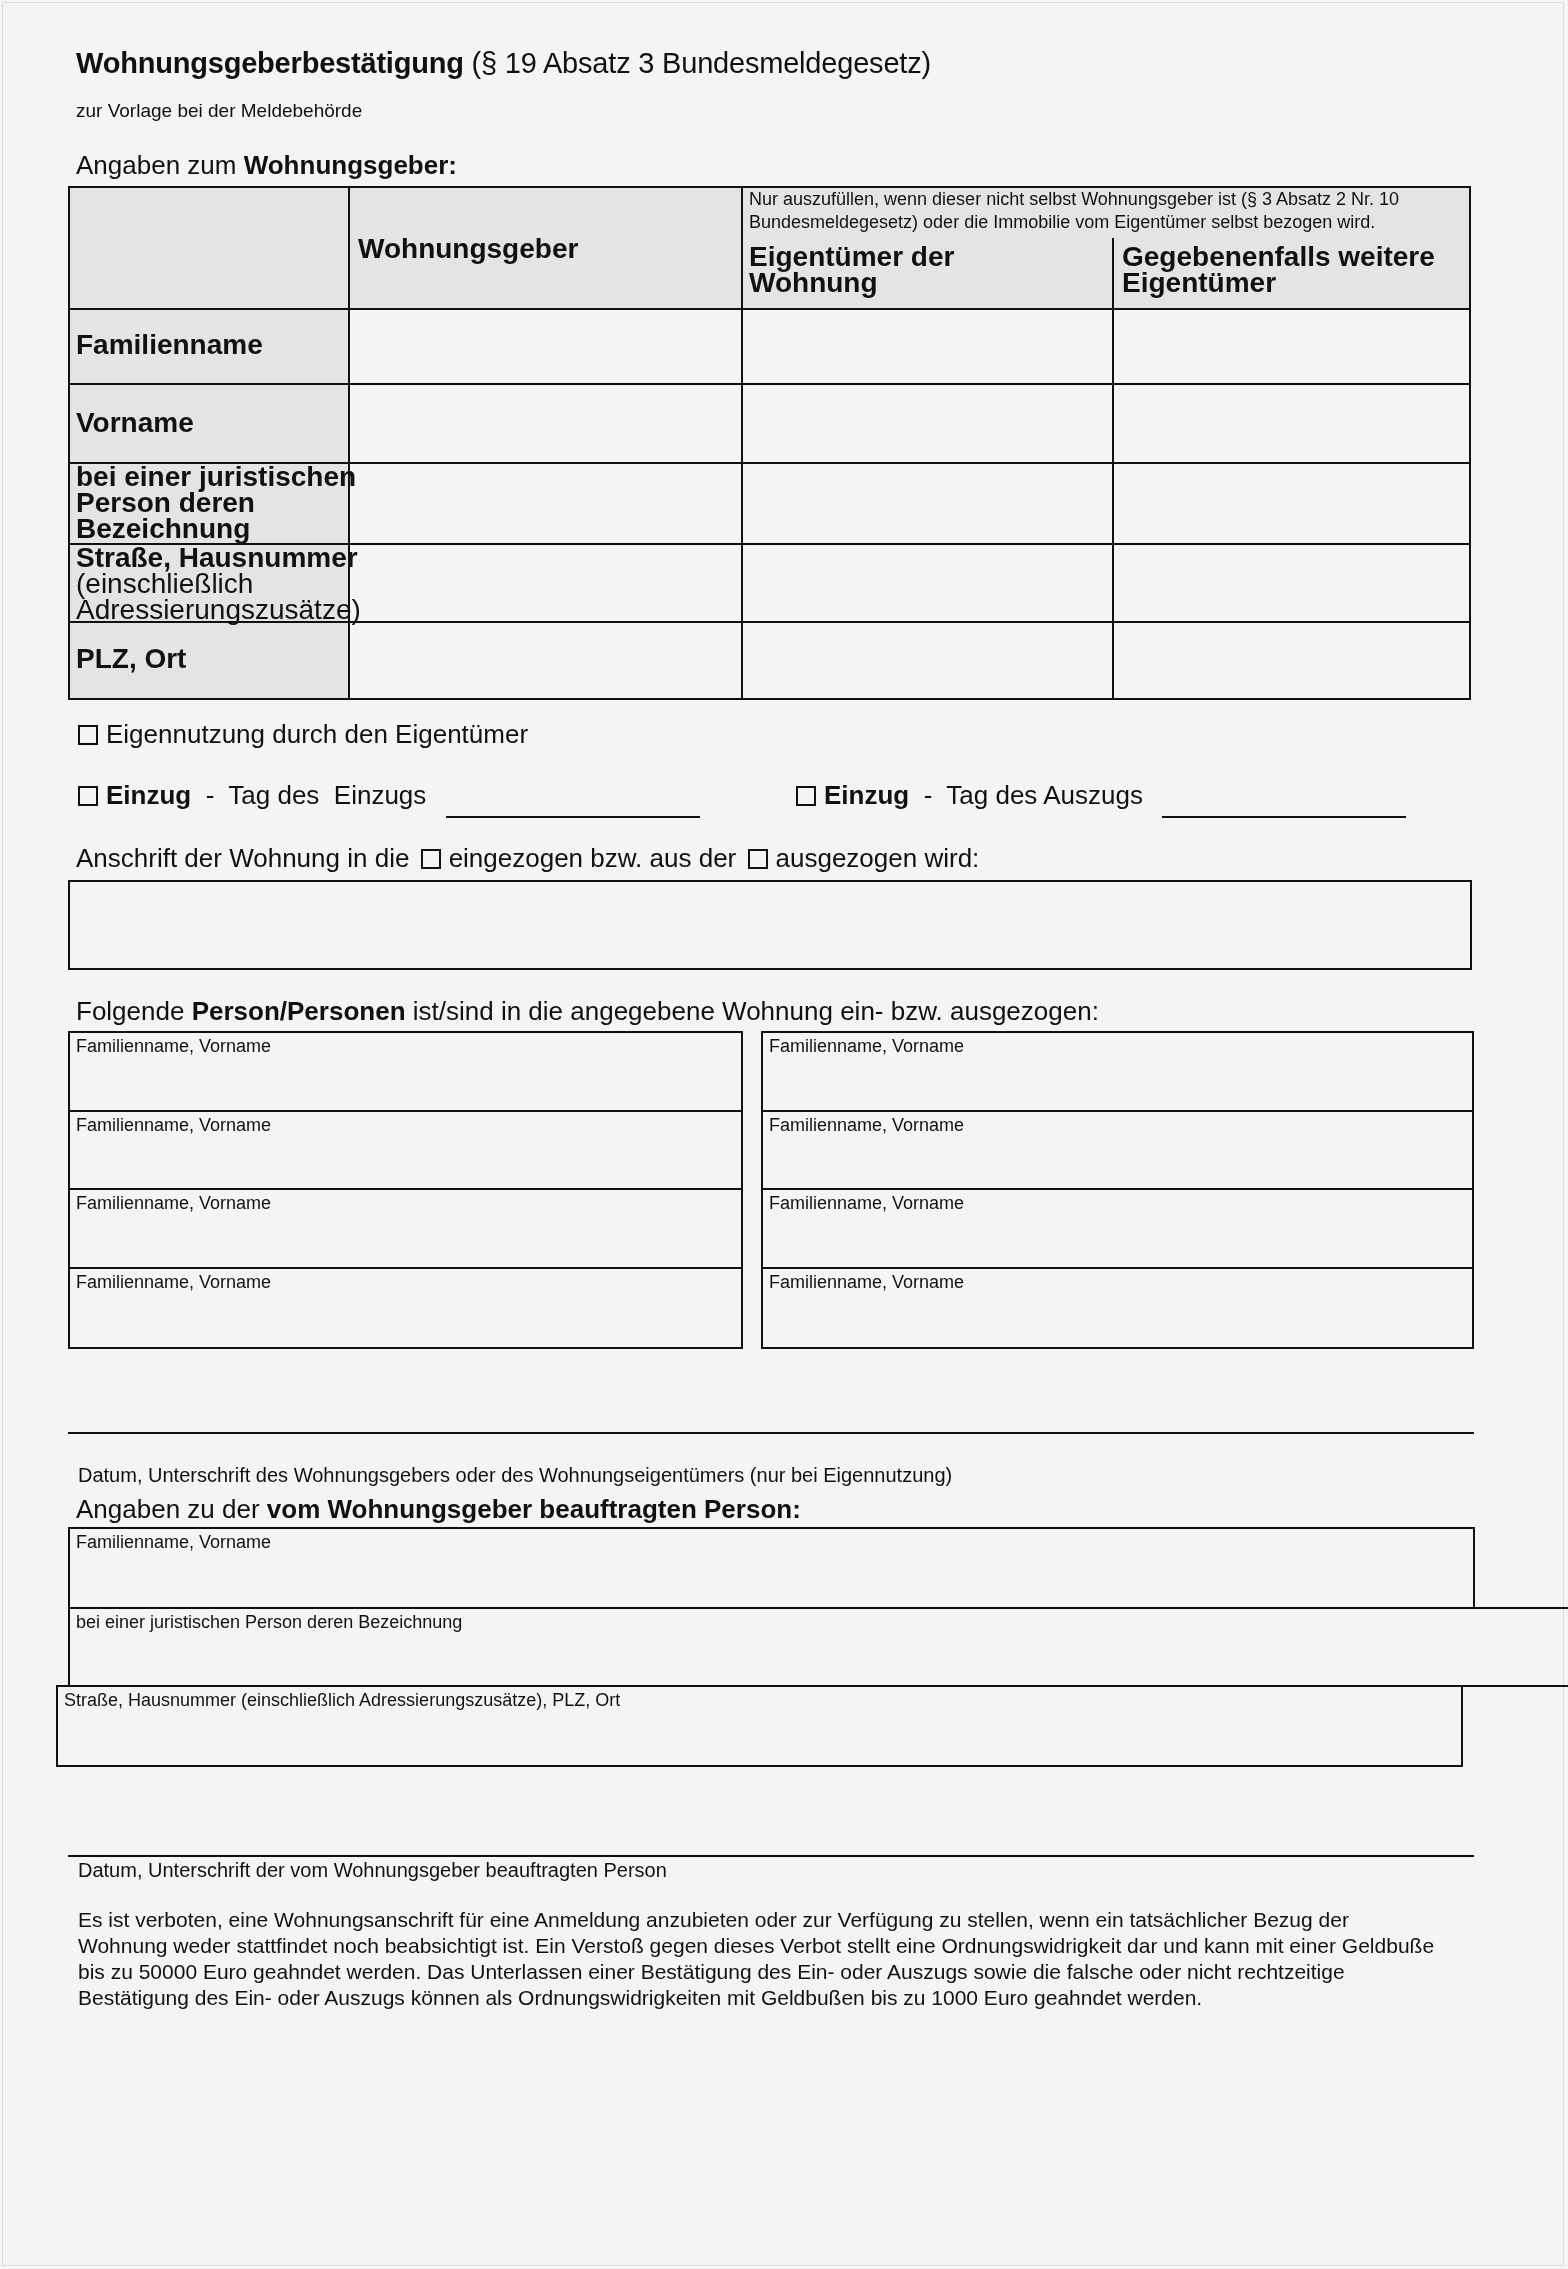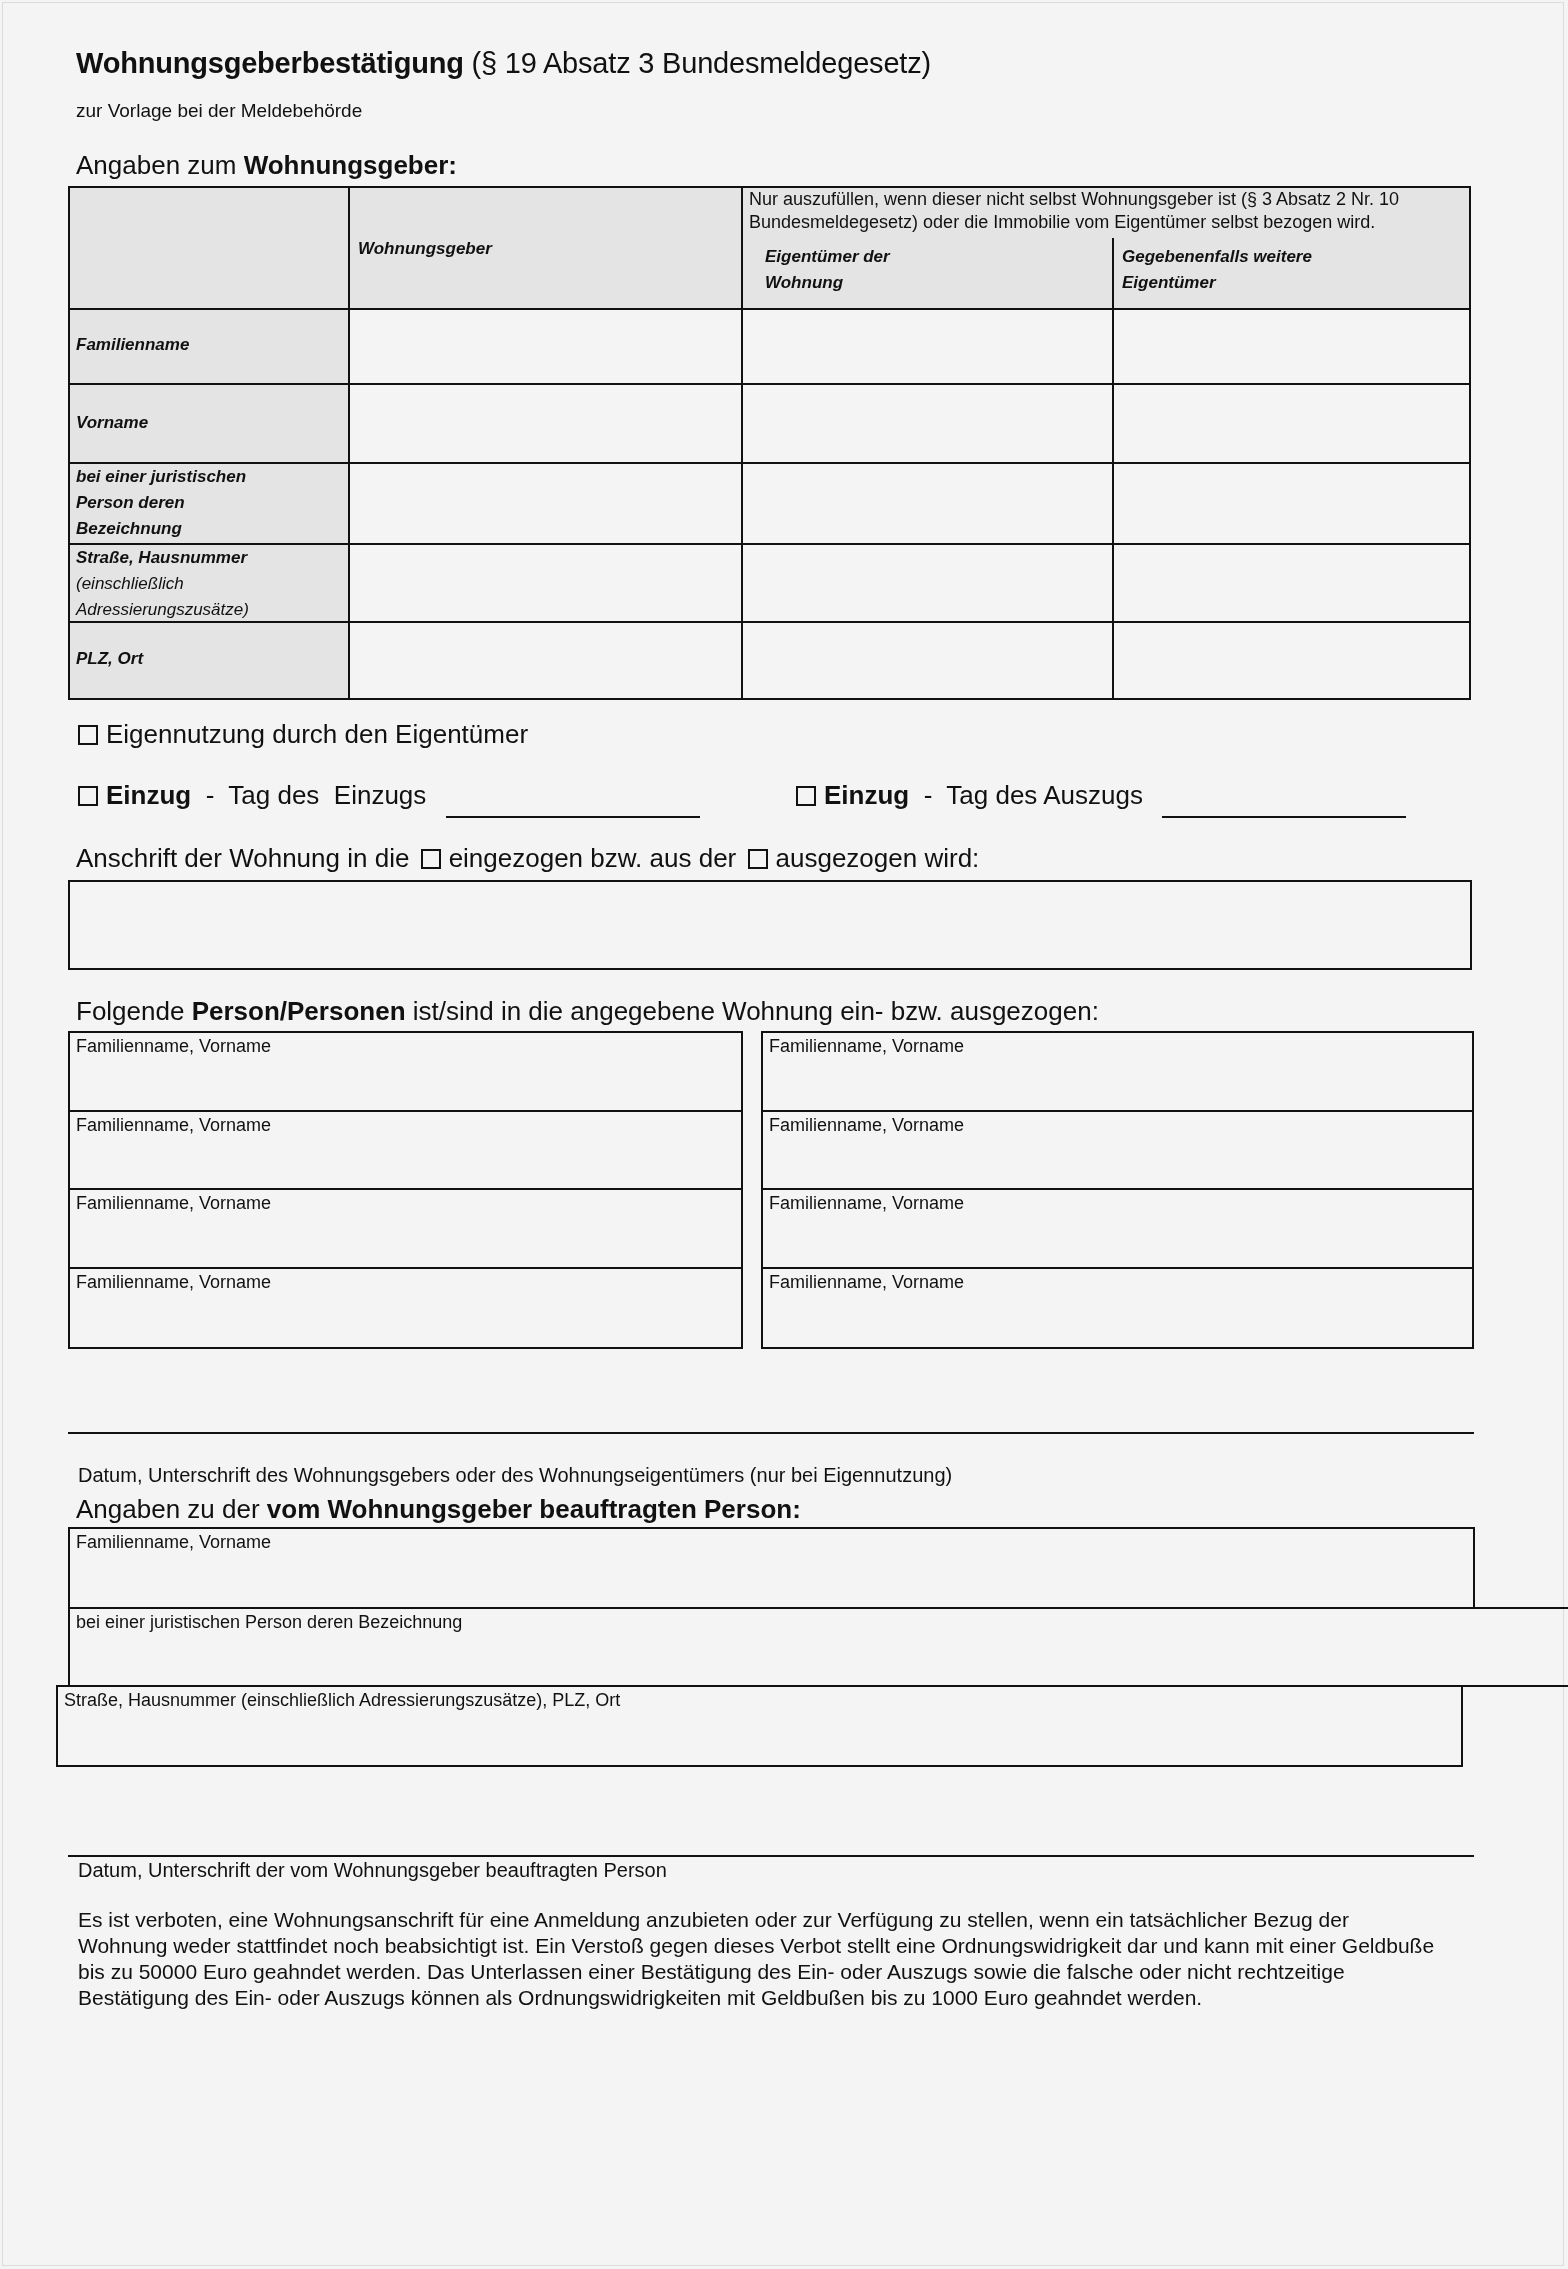--- a/index.html
+++ b/index.html
@@ -14,21 +14,21 @@
   .title b { font-weight: bold; }
   .subtitle { left: 76px; top: 100px; font-size: 19px; }
   .section-h { font-size: 26px; white-space: nowrap; }
   .section-h b { font-weight: bold; }
 
   
   .owner-table { position: absolute; left: 68px; top: 186px; width: 1403px; height: 514px; border: 2px solid #111; box-sizing: border-box; }
   .owner-table .vline { position: absolute; top: 0; bottom: 0; width: 2px; background: #111; }
   .owner-table .hline { position: absolute; height: 2px; background: #111; }
   .shade { position: absolute; background: #e4e4e4; }
-  .cell-text { position: absolute; font-size: 17px; line-height: 26px; font-weight: bold; font-style: italic; }
+  .cell-text { position: absolute; font-size: 28px; line-height: 26px; font-weight: bold; }
   .cell-text .normal { font-weight: normal; }
   .note { position: absolute; font-size: 18px; line-height: 23px; }
   .cell-input { position: absolute; background: transparent; border: none; outline: none; font-family: "Liberation Sans", sans-serif; font-size: 20px; padding: 4px 8px; box-sizing: border-box; }
 
   .checkbox { display: inline-block; width: 20px; height: 20px; border: 2px solid #111; box-sizing: border-box; vertical-align: -2px; margin-right: 8px; background: #f4f4f4; cursor: pointer; }
   .opt { font-size: 26px; white-space: nowrap; }
   .opt b { font-weight: bold; }
   .date-line { display: inline-block; border: none; border-bottom: 2px solid #111; background: transparent; height: 26px; vertical-align: -4px; outline: none; font-family: "Liberation Sans", sans-serif; font-size: 20px; }
 
   .box { position: absolute; border: 2px solid #111; box-sizing: border-box; }
@@ -59,21 +59,21 @@
   <div class="vline" style="left:1042px; top:50px;"></div>
 
   <div class="hline" style="left:0; right:0; top:120px;"></div>
   <div class="hline" style="left:0; right:0; top:195px;"></div>
   <div class="hline" style="left:0; right:0; top:274px;"></div>
   <div class="hline" style="left:0; right:0; top:355px;"></div>
   <div class="hline" style="left:0; right:0; top:433px;"></div>
 
   <div class="cell-text" style="left:288px; top:48px;">Wohnungsgeber</div>
   <div class="note" style="left:679px; top:0px; width:712px;">Nur auszufüllen, wenn dieser nicht selbst Wohnungsgeber ist (§ 3 Absatz 2 Nr. 10 Bundesmeldegesetz) oder die Immobilie vom Eigentümer selbst bezogen wird.</div>
-  <div class="cell-text" style="left:679px; top:56px;margin-left:16px;">
+  <div class="cell-text" style="left:679px; top:56px;">
     <div>Eigentümer der</div>
     <div>Wohnung</div>
   </div>
   <div class="cell-text" style="left:1052px; top:56px;">
     <div>Gegebenenfalls weitere</div>
     <div>Eigentümer</div>
   </div>
 
   <div class="cell-text" style="left:6px; top:144px;">
       <div>Familienname</div>

